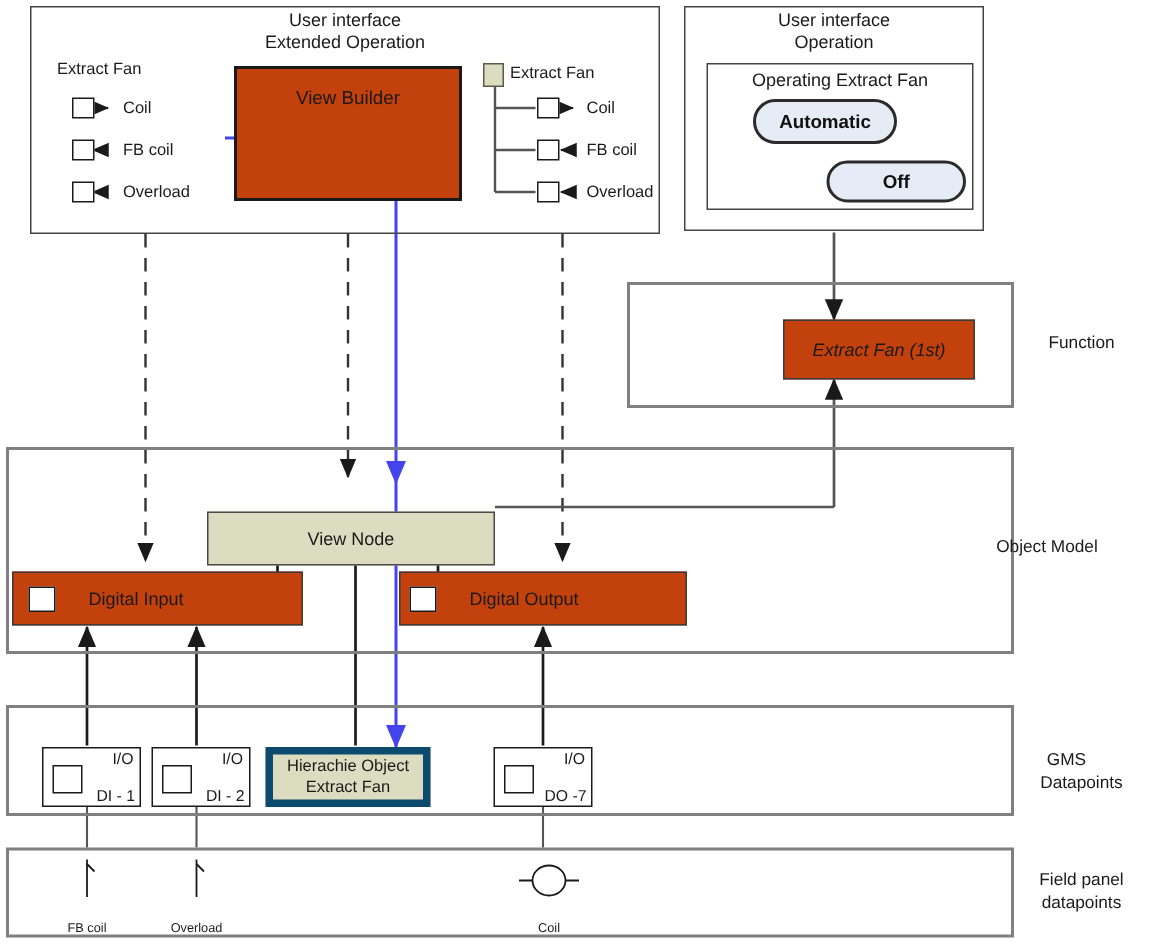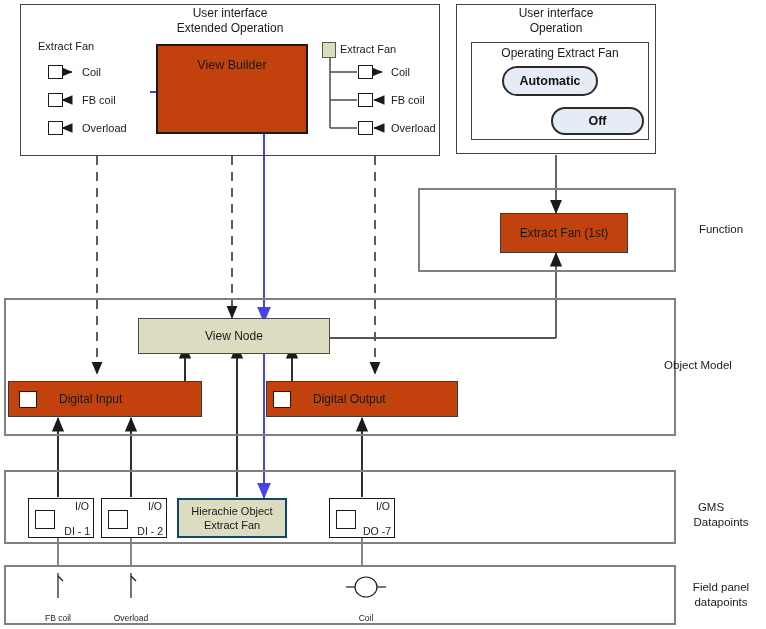--- a/index.html
+++ b/index.html
@@ -47,21 +47,21 @@
     box-sizing: border-box;
     background: #c2410c;
     border: 1px solid #3b3b3b;
     font-size: 12px;
     display: flex;
     align-items: center;
     justify-content: center;
     text-align: center;
   }
   .box.heavy { border: 2px solid #1a1a1a; }
-  .box.khaki { background: #dcdcc0; border: 1px solid #4a4a4a; }
+  .box.khaki { background: #dcdcc0; border: 1px solid #4a4a4a; margin-top: 23px; }
   .panel-title {
     position: absolute;
     font-size: 12px;
     text-align: center;
     line-height: 15px;
     color: #1a1a1a;
   }
   .small-label {
     position: absolute;
     font-size: 11px;
@@ -122,21 +122,21 @@
   .io-box .io-bot {
     position: absolute;
     right: 3px;
     bottom: 0px;
     font-size: 10.5px;
   }
   .khaki-dp {
     position: absolute;
     box-sizing: border-box;
     background: #dcdcc0;
-    border: 2px solid #0c4a6e;
+    border: 5px solid #0c4a6e;
     font-size: 11px;
     line-height: 14px;
     display: flex;
     flex-direction: column;
     align-items: center;
     justify-content: center;
     text-align: center;
   }
 </style>
 </head>
@@ -274,21 +274,21 @@
   <div class="panel-title" style="left:471px; top:46px; width:178px;">Operating Extract Fan</div>
 
   <div class="pill" style="left:502px; top:66px; width:96px; height:30px;">
     <span>Automatic</span>
   </div>
   <div class="pill" style="left:551px; top:107px; width:93px; height:28px;">
     <span>Off</span>
   </div>
 
   <div class="layer-frame" style="left:418px; top:188px; width:258px; height:84px;"></div>
-  <div class="box" style="left:500px; top:213px; width:128px; height:40px;">
+  <div class="box" style="left:522px; top:213px; width:128px; height:40px;font-style:italic;">
     <span>Extract Fan (1st)</span>
   </div>
   <div class="layer-label" style="left:676px; top:222px; width:90px;">Function</div>
 
   <div class="layer-frame" style="left:4px; top:298px; width:672px; height:138px;"></div>
 
   <div class="box khaki" style="left:138px; top:318px; width:192px; height:36px;">
     <span>View Node</span>
   </div>
 

